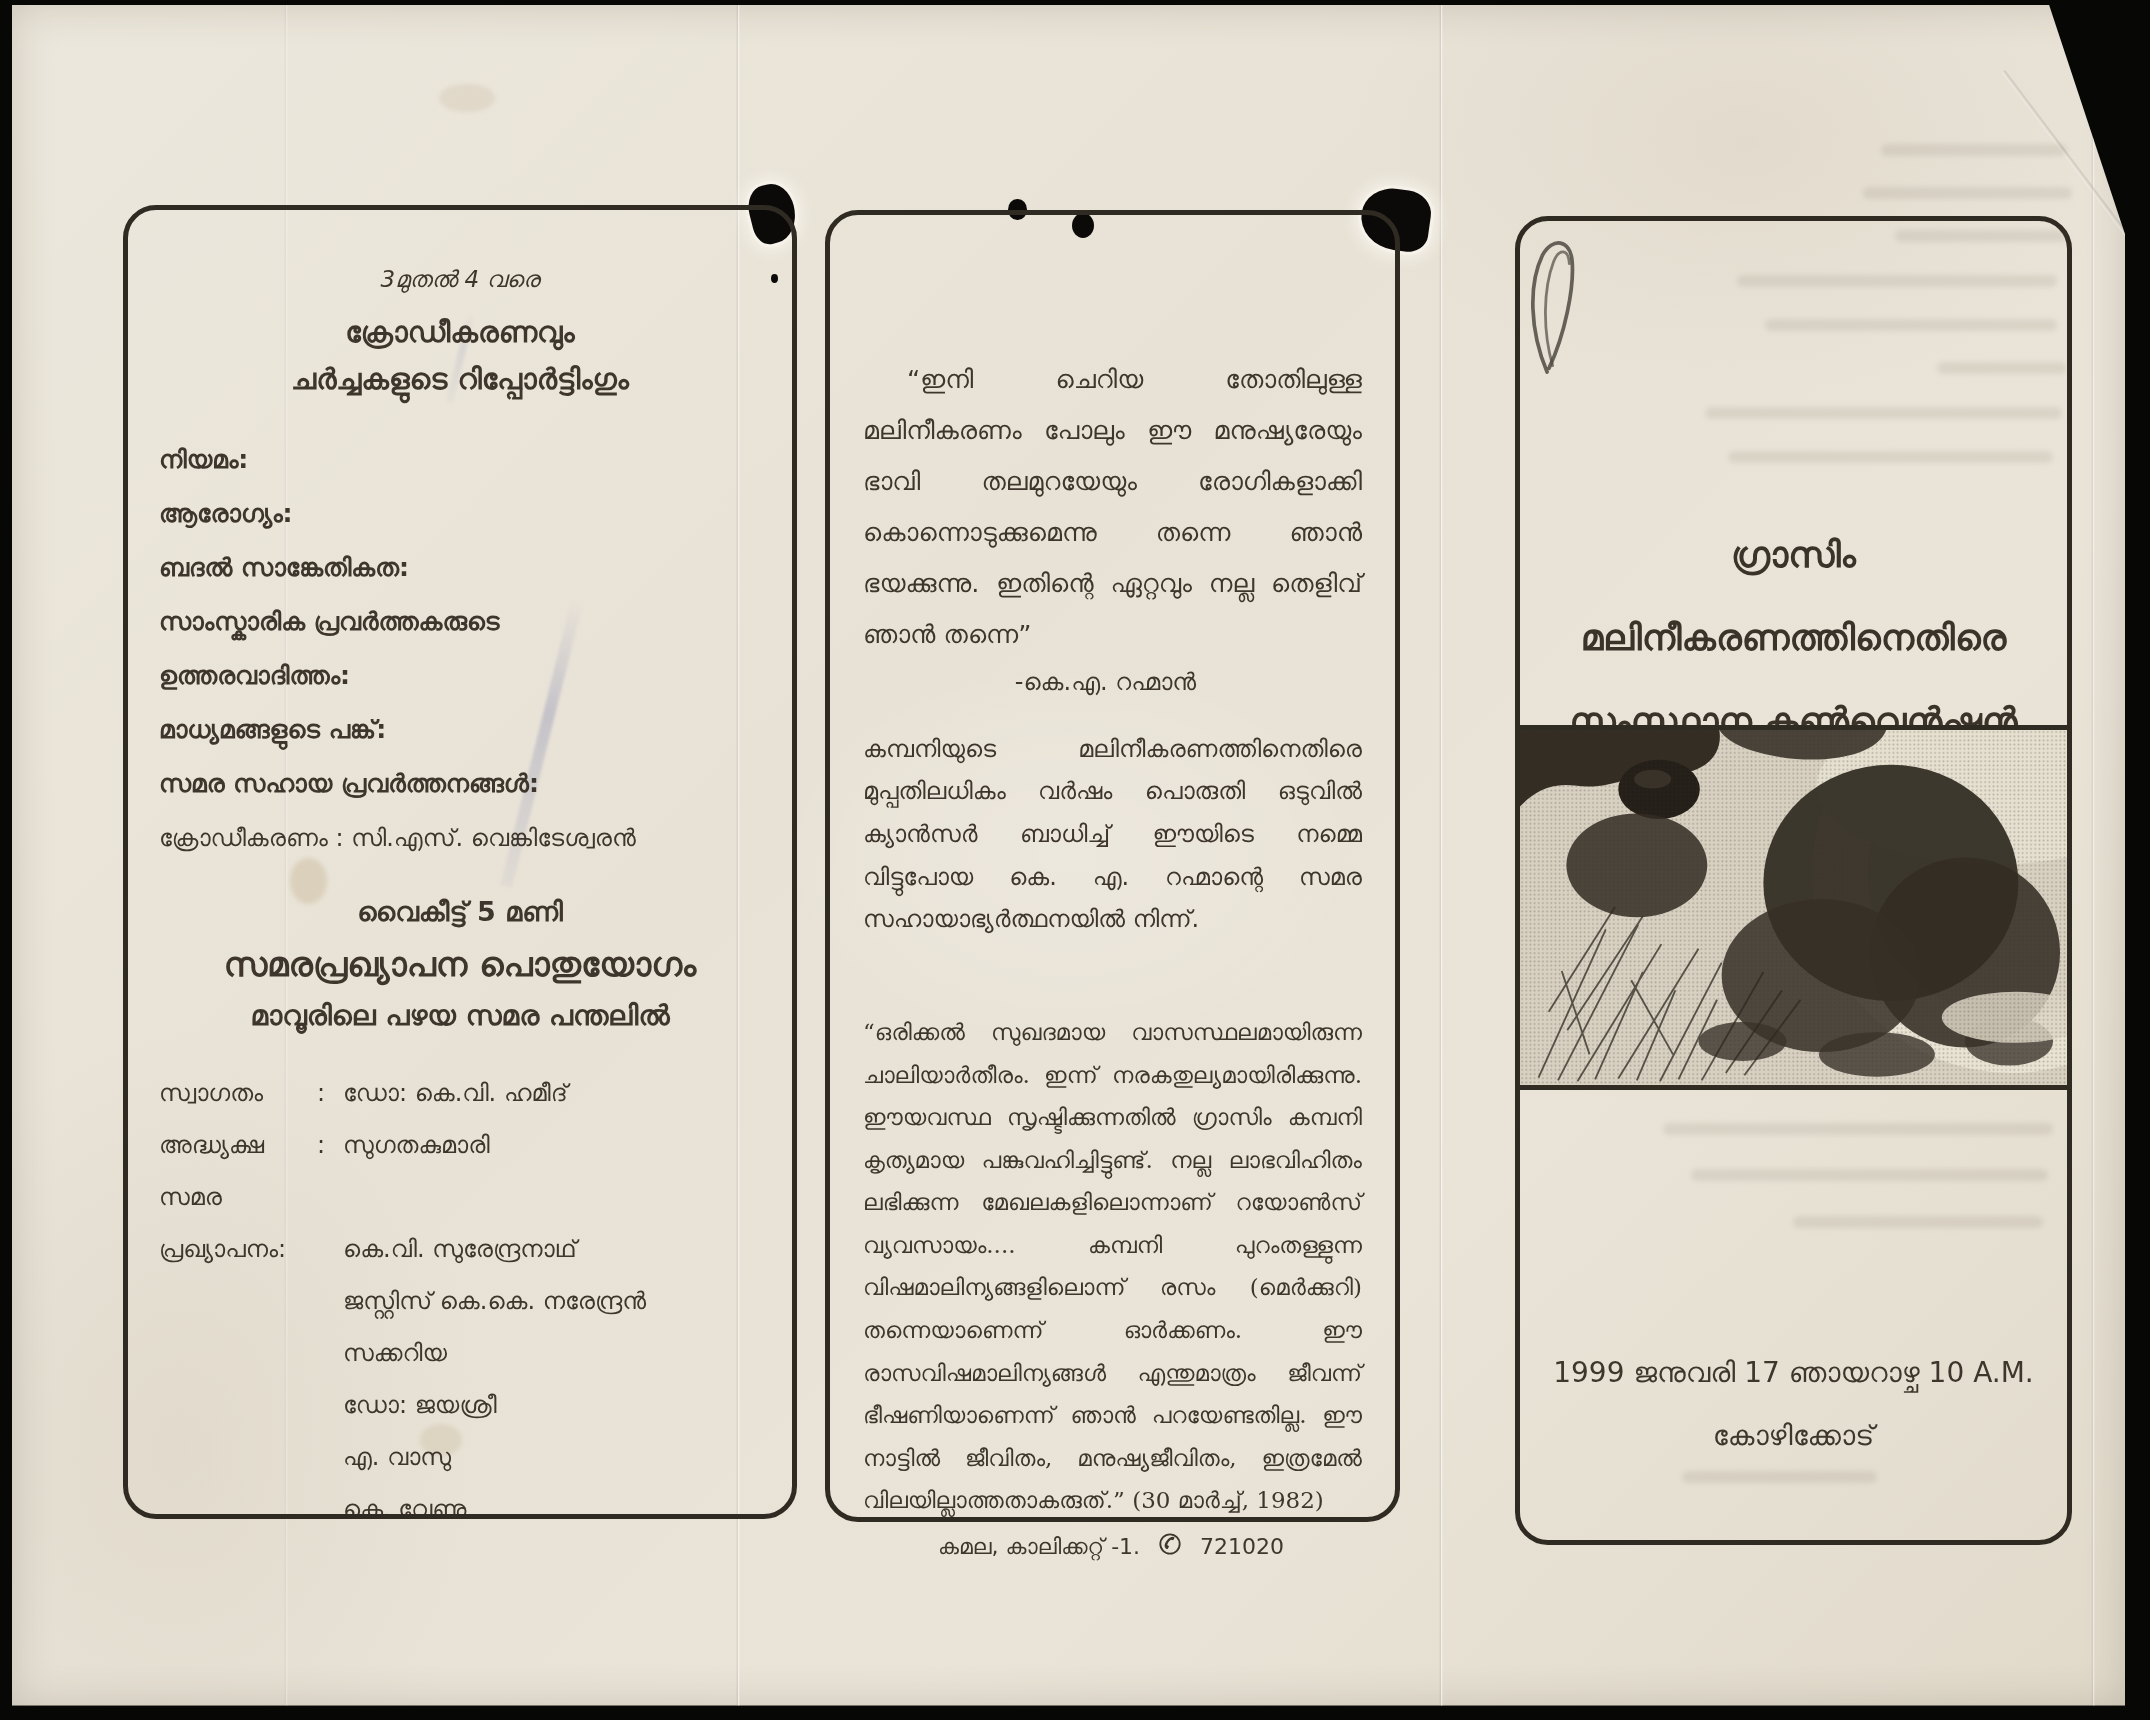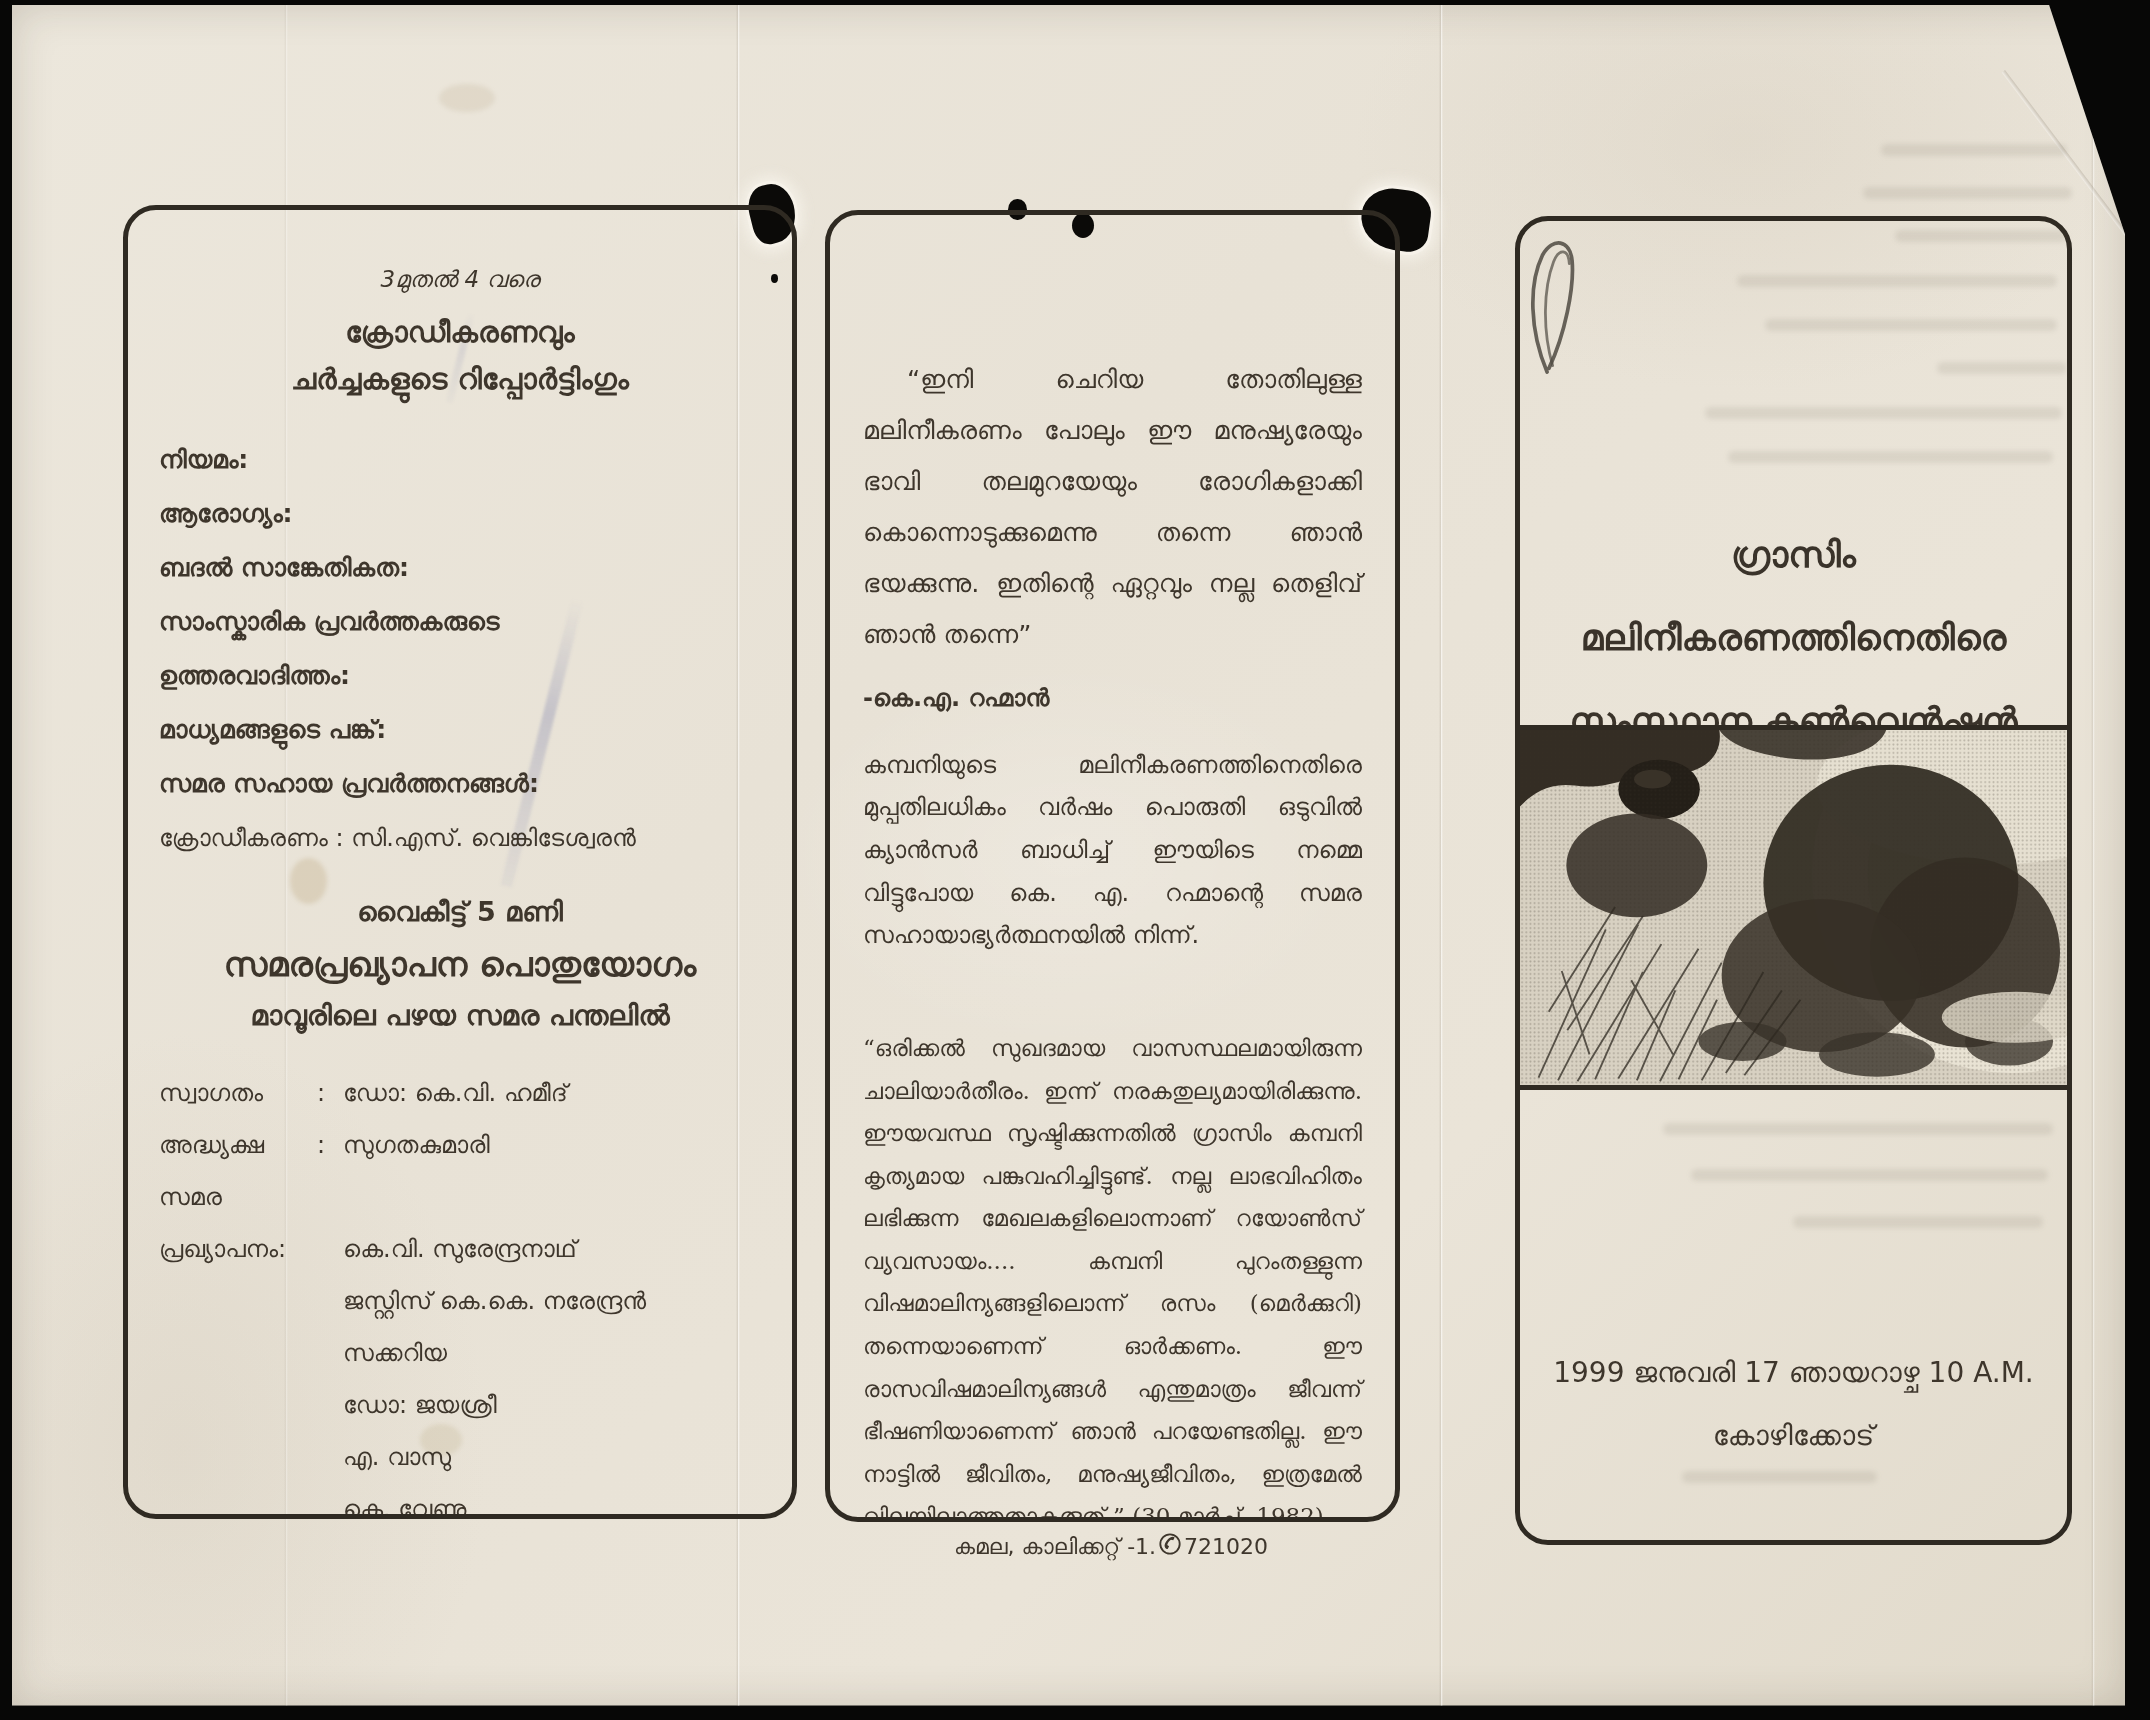--- a/index.html
+++ b/index.html
@@ -34,27 +34,27 @@
   .lp-title{text-align:center;font-weight:700;font-size:29px;line-height:1.62;}
   .lp-topics{margin-top:30px;font-weight:700;font-size:25px;line-height:54px;white-space:nowrap;}
   .lp-coord{font-size:24px;line-height:54px;white-space:nowrap;}
   .lp-evening{margin-top:31px;text-align:center;font-weight:700;font-size:27px;}
   .lp-meeting{margin-top:16px;text-align:center;font-weight:700;font-size:34px;white-space:nowrap;}
   .lp-venue{margin-top:14px;text-align:center;font-weight:700;font-size:28px;white-space:nowrap;}
   .lp-agenda{margin-top:34px;font-size:24px;}
   .ag-row{display:grid;grid-template-columns:158px 26px 1fr;line-height:52px;white-space:nowrap;}
   
   .q1{font-size:25.5px;line-height:2.0;text-align:justify;text-indent:44px;}
-  .attr{text-align:left;font-weight:700;font-size:24px;margin-top:24px;padding-right:14px;}
+  .attr{text-align:center;font-weight:400;font-size:24px;margin-top:8px;padding-right:14px;}
   .para{margin-top:32px;font-size:24px;line-height:1.78;text-align:justify;}
   .q2{margin-top:70px;font-family:"DejaVu Serif","Liberation Serif",serif;
       font-size:23px;line-height:1.85;text-align:justify;}
   
   .imprint{position:absolute;left:830px;top:1527px;width:538px;text-align:center;font-size:22px;
-           display:flex;align-items:center;justify-content:center;gap:2px;}
+           display:flex;align-items:center;justify-content:center;gap:18px;}
   .phone-ic{display:inline-block;vertical-align:middle;}
   
   .rp-title{position:absolute;left:1503px;top:508px;width:557px;text-align:center;
             font-weight:700;font-size:36px;line-height:83px;color:#3a332a;white-space:nowrap;}
   .photo{position:absolute;left:1503px;top:720px;width:557px;height:365px;
          border:5.1px solid #2f2a22;box-sizing:border-box;background:#d8d1c2;}
   .photo svg{display:block;width:100%;height:100%;}
   .rp-date{position:absolute;left:1503px;top:1336px;width:557px;text-align:center;
            font-size:28px;line-height:63px;white-space:nowrap;}
   .scribble{position:absolute;left:1508px;top:228px;}

